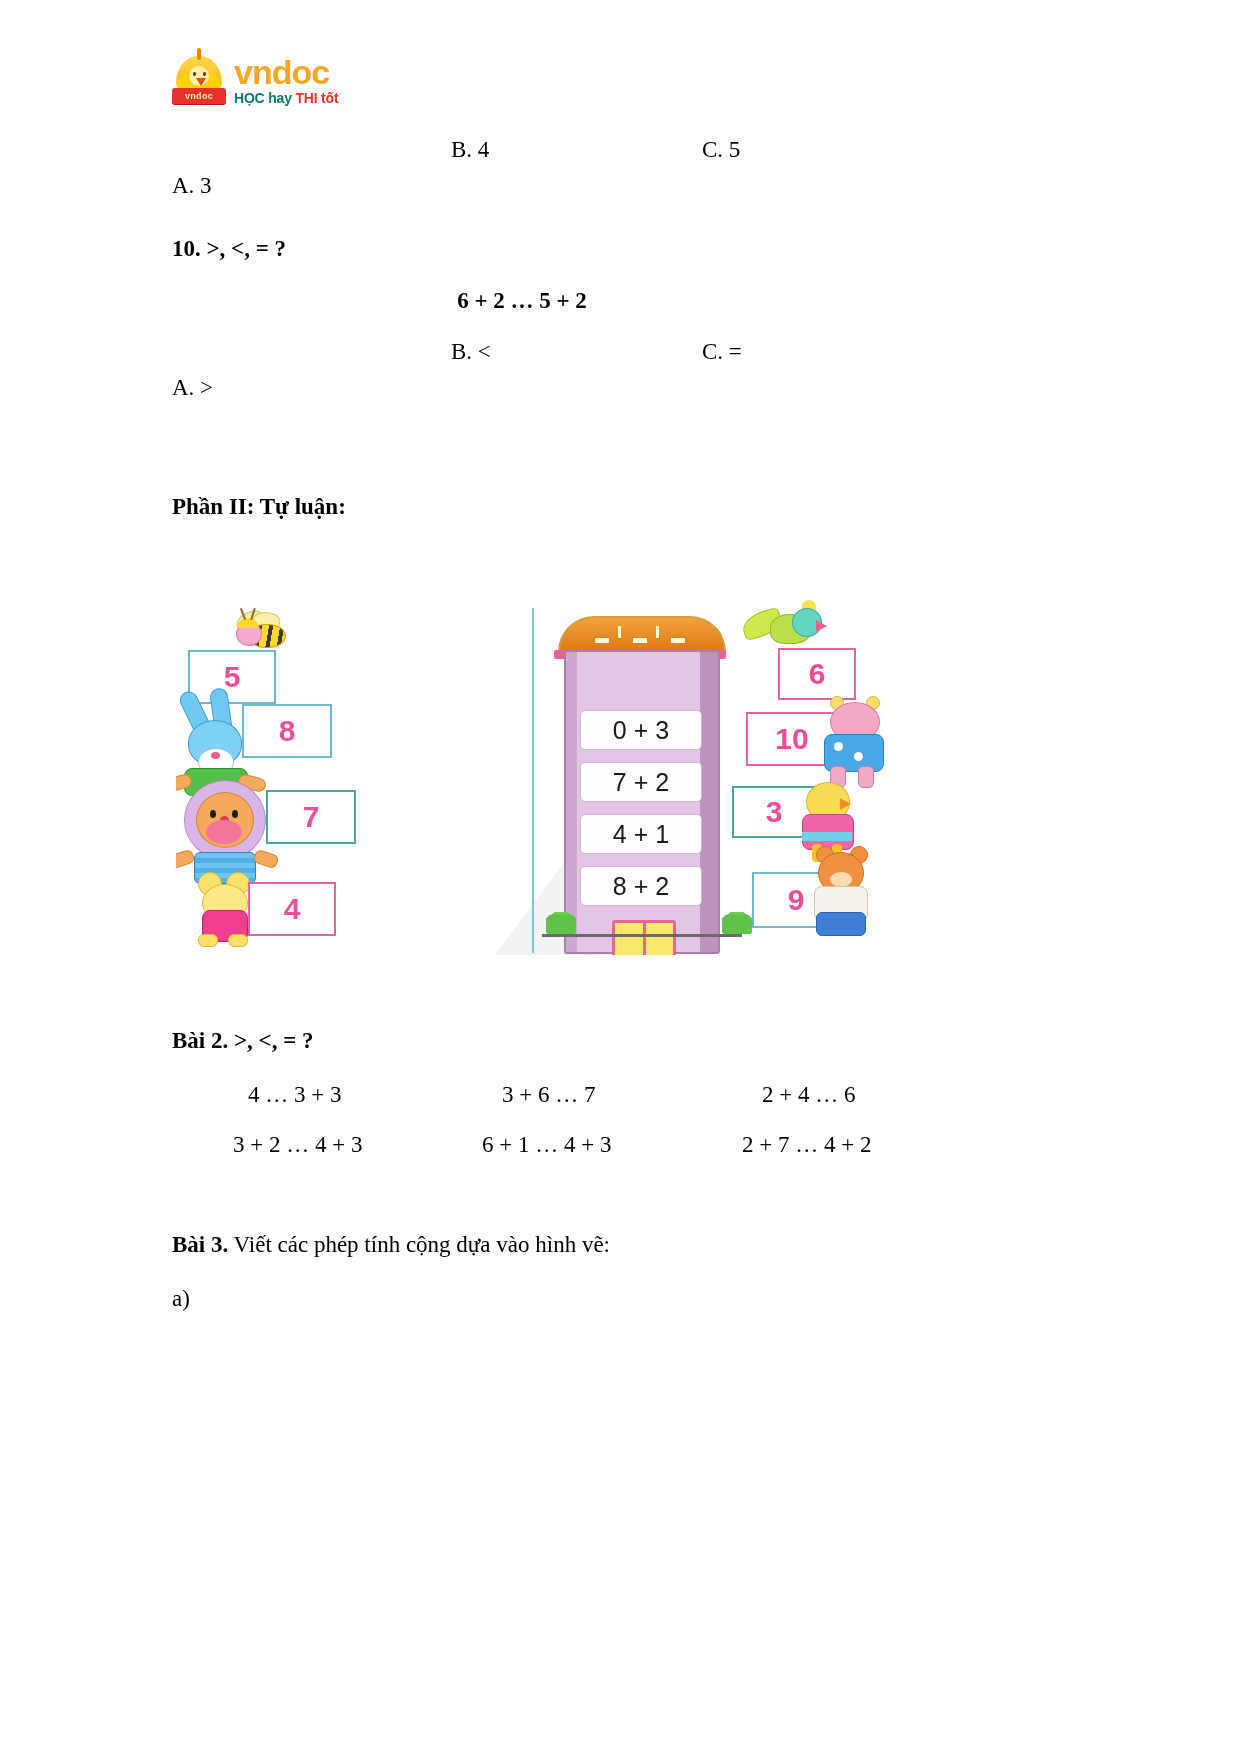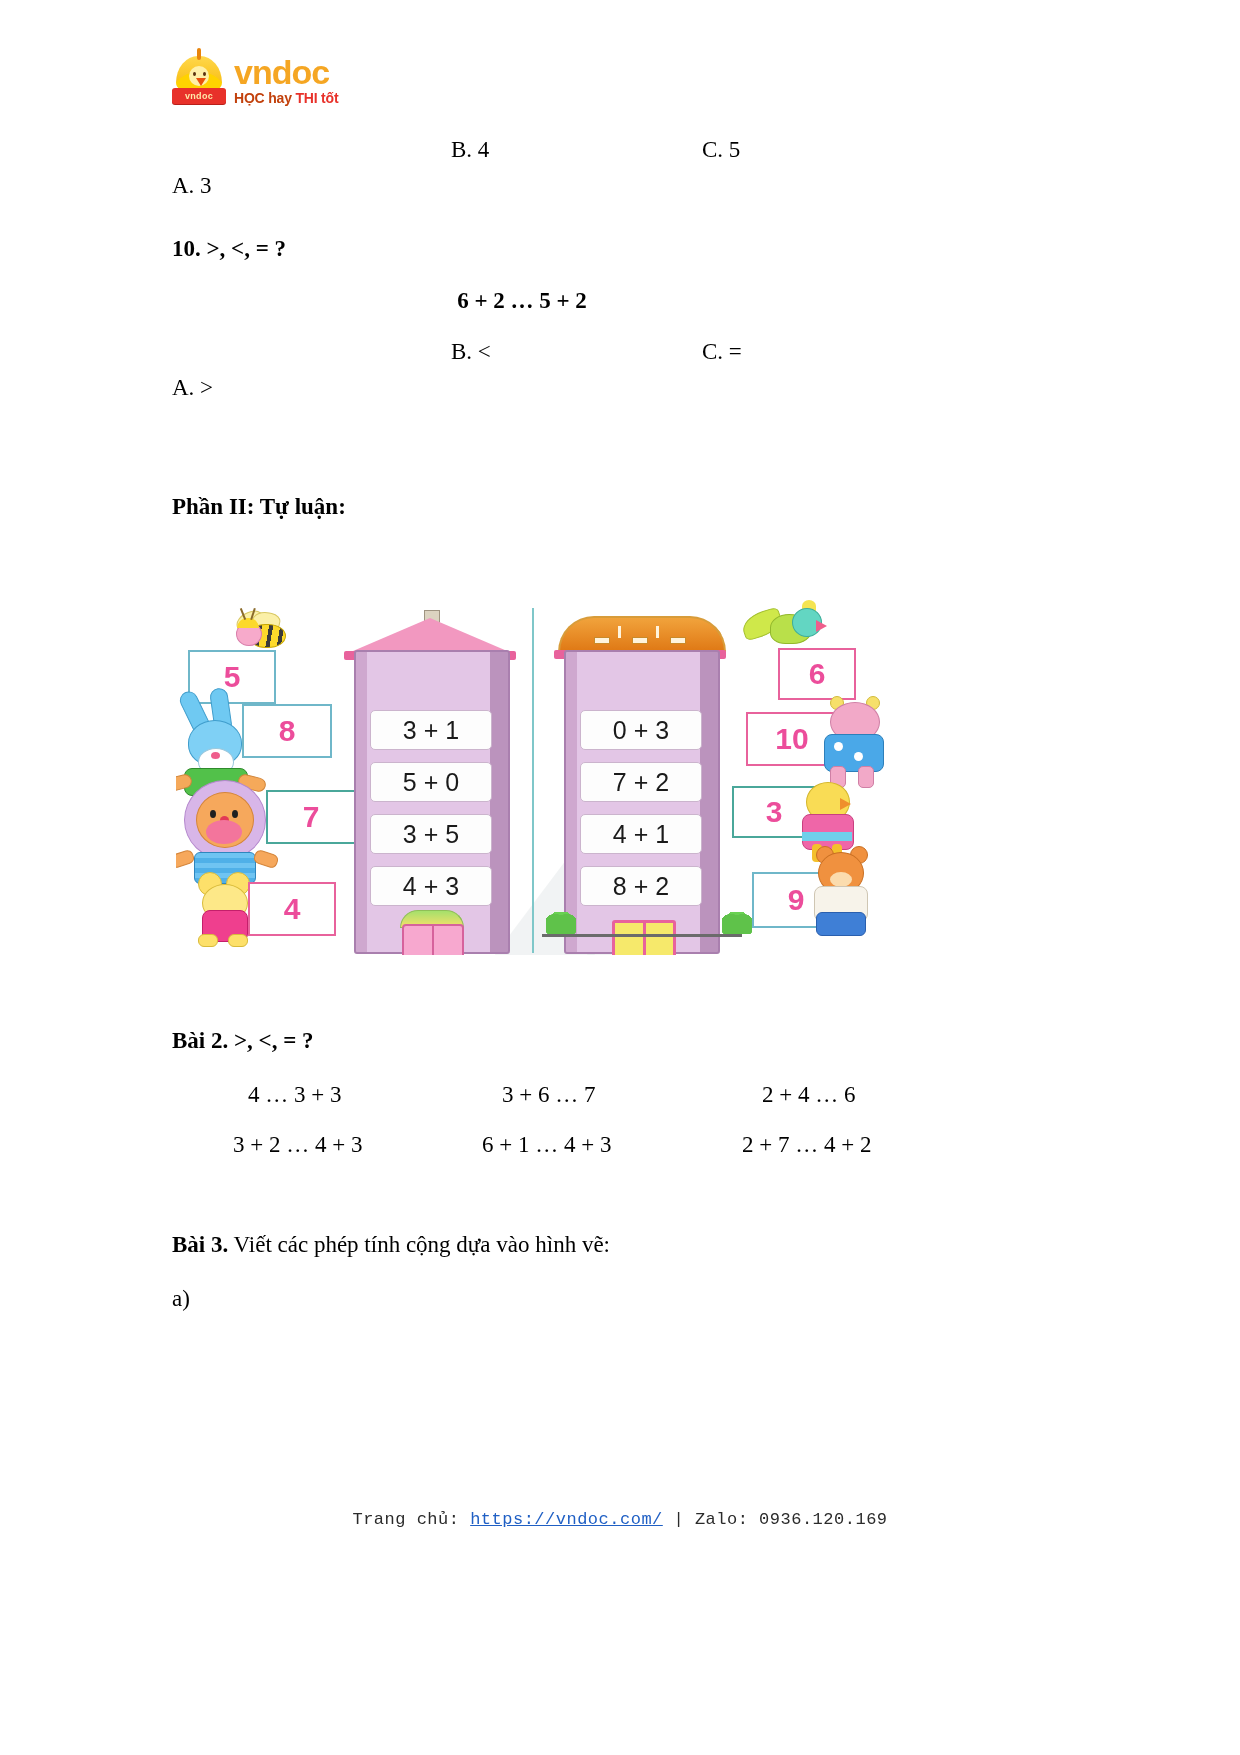--- a/index.html
+++ b/index.html
@@ -115,21 +115,21 @@
     color: #f5a623;
     letter-spacing: -1px;
   }
   .logo-tag {
     font-family: "Liberation Sans", sans-serif;
     font-size: 14px;
     font-weight: bold;
     margin-top: 2px;
     letter-spacing: -.2px;
   }
-  .logo-tag .g { color: #c2410c; }
+  .logo-tag .g { color: #0f766e; }
   .logo-tag .r { color: #e8312a; }
 
   
   .row-opts {
     position: absolute;
     left: 172px;
     width: 900px;
     font-size: 23px;
     line-height: 1.2;
   }
@@ -787,34 +787,20 @@
     <div class="animal mouse" style="left:22px; top:272px; width:54px; height:76px;">
       <div class="ear2 l"></div>
         <div class="ear2 r"></div>
       <div class="head2"></div>
         <div class="body3"></div>
       <div class="foot l"></div>
         <div class="foot r"></div>
     </div>
     <div class="card pink" style="left:72px; top:282px; width:88px; height:54px;">4</div>
 
-    <div class="house left" style="left:178px; top:10px; width:152px; height:346px;">
-      <div class="chimney"></div>
-      <div class="roof"></div>
-      <div class="roof-edge"></div>
-      <div class="body">
-        <div class="slot s1">3 + 1</div>
-        <div class="slot s2">5 + 0</div>
-        <div class="slot s3">3 + 5</div>
-        <div class="slot s4">4 + 3</div>
-        <div class="awning"></div>
-        <div class="door"></div>
-
-      </div>
-    </div>
 
     <div class="house right" style="left:388px; top:10px; width:152px; height:346px;">
       <div class="roof-dome">
           <i></i>
           <i></i>
           <i></i>
           <u></u>
           <u></u>
         </div>
       <div class="roof-edge"></div>
@@ -885,17 +871,14 @@
     <span class="cell" style="left:61px;">3 + 2 … 4 + 3</span>
     <span class="cell" style="left:310px;">6 + 1 … 4 + 3</span>
     <span class="cell" style="left:570px;">2 + 7 … 4 + 2</span>
   </div>
 
   <div class="plain-line" style="top:1232px;">
     <b>Bài 3.</b><span> Viết các phép tính cộng dựa vào hình vẽ:</span>
   </div>
   <div class="plain-line" style="top:1286px;">a)</div>
 
-  <div class="footer">
-    <span>Trang chủ: </span><a href="#">https://vndoc.com/</a><span class="sep"> | </span><span>Zalo: 0936.120.169</span>
-  </div>
 
 </div>
 
 </body></html>

